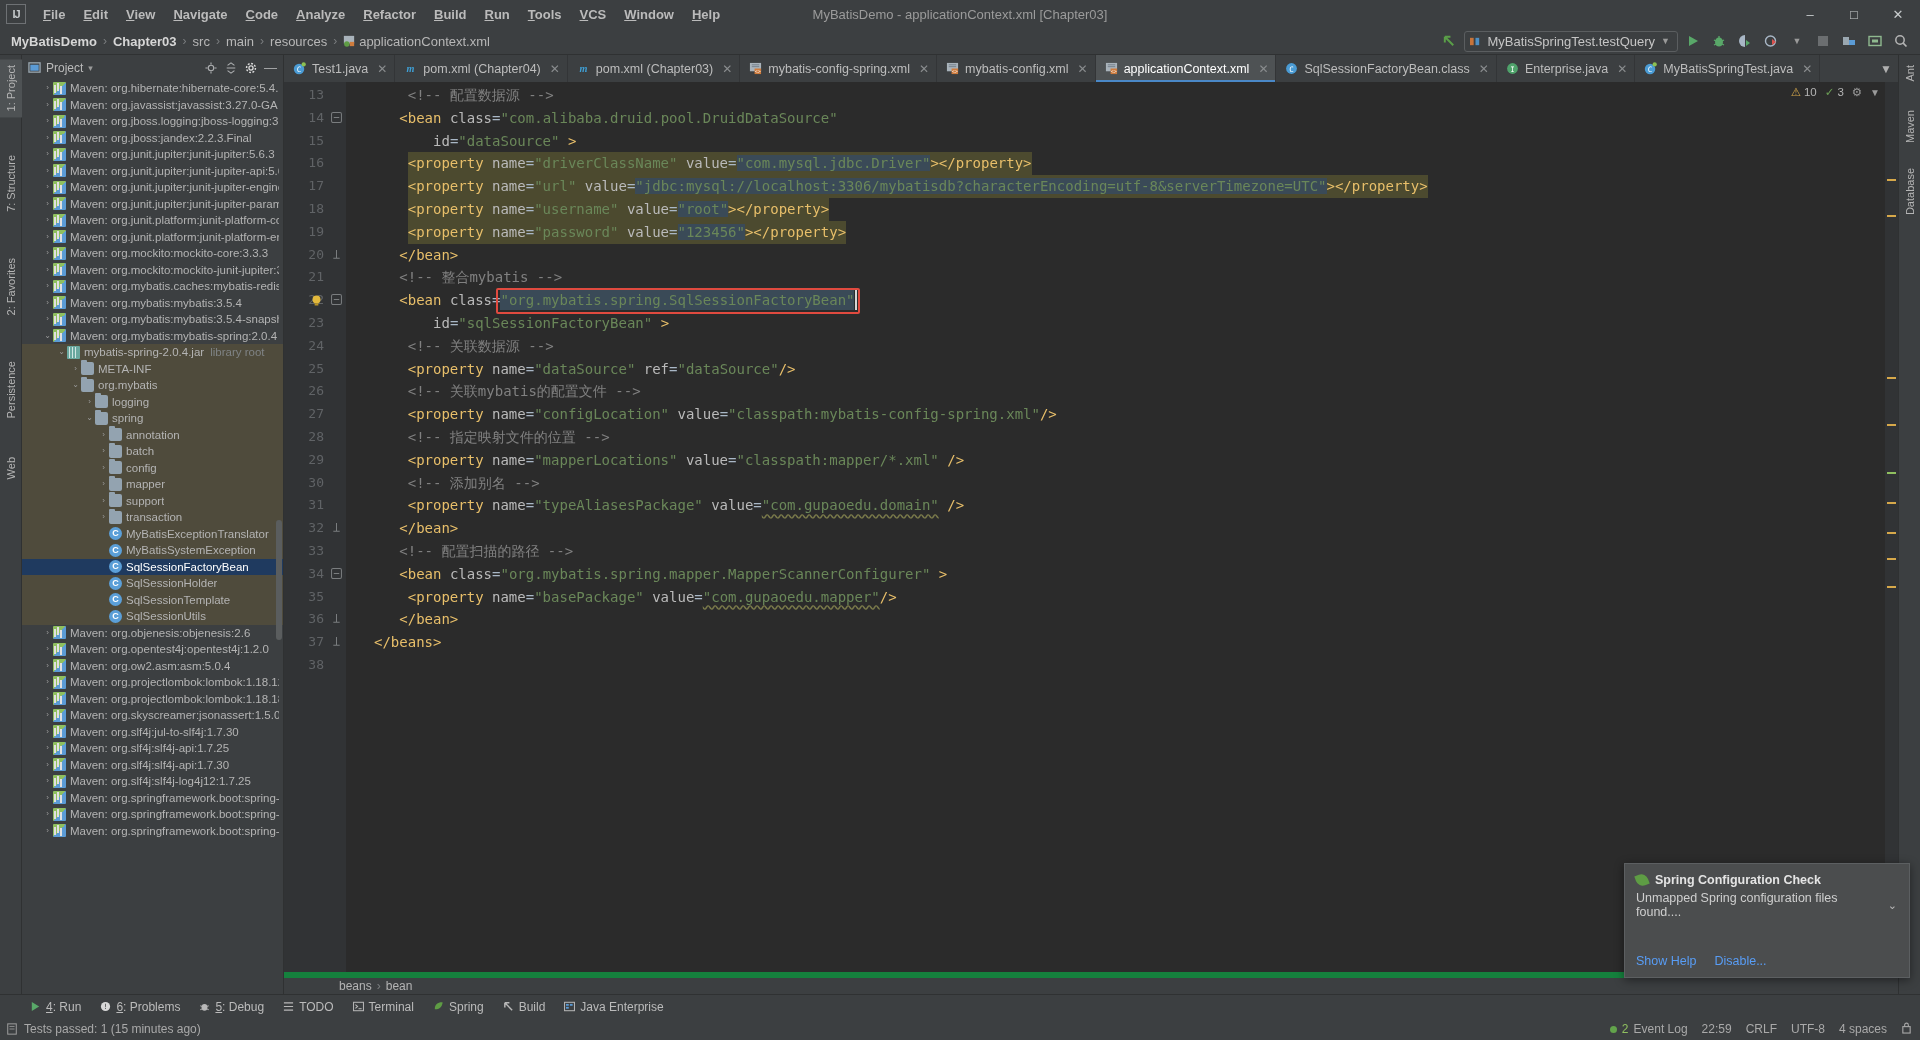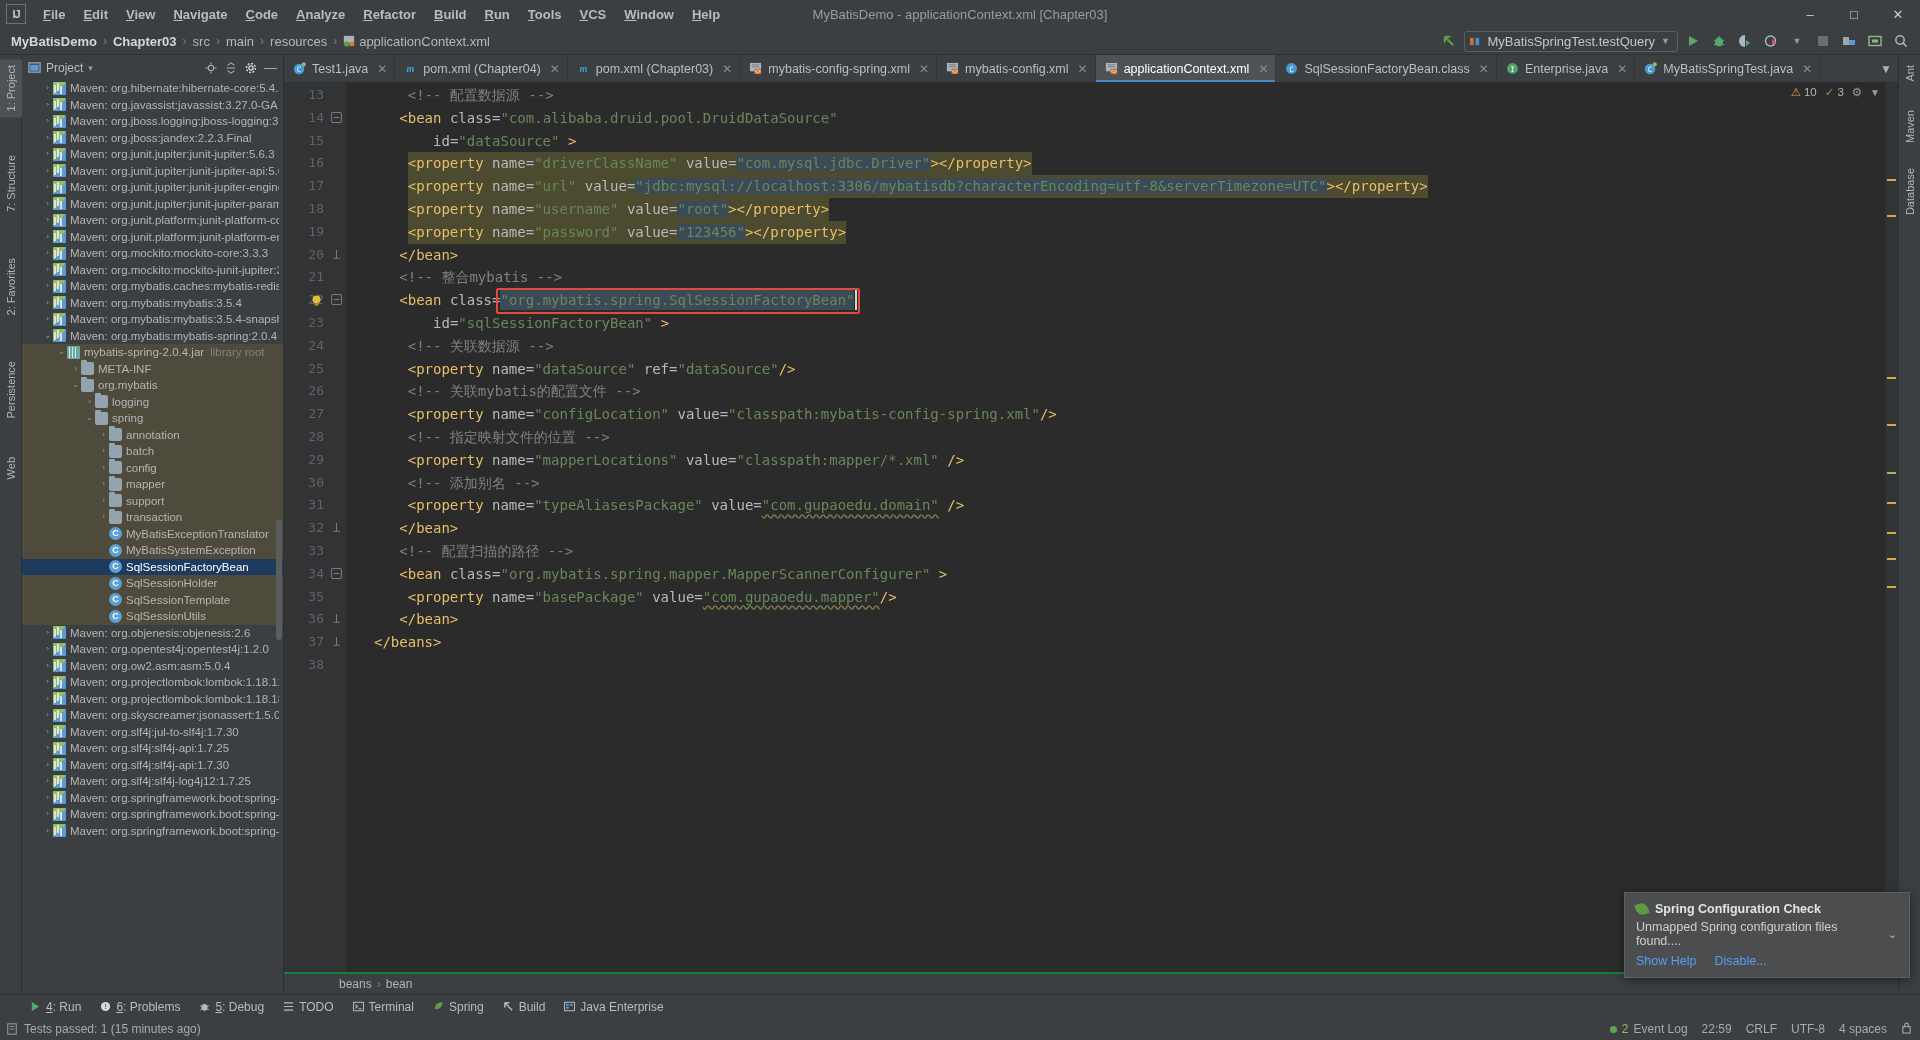--- a/index.html
+++ b/index.html
@@ -141,21 +141,21 @@
     position:absolute; right:14px; top:2px; display:flex; align-items:center; gap:8px;
     font-size:11.5px; color:#b4b4b4; z-index:6; background:#2b2b2b; padding:1px 4px;
   }
   .insp-widget .w { color:#d6a84a; }
   .insp-widget .g { color:#6a9c55; }
 
   
   .ed-crumbs {
     height:22px; background:#3c3f41; display:flex; align-items:center;
     gap:5px; padding-left:55px; font-size:12px; color:#b4b4b4; flex:none;
-    border-top:2px solid #15803d;
+    border-top:6px solid #15803d;
   }
 
   
   .toolwin-bar {
     height:24px; background:#3c3f41; display:flex; align-items:center;
     gap:3px; padding-left:22px; flex:none; border-top:1px solid #2f3132;
   }
   .twb { display:flex; align-items:center; gap:5px; padding:2px 8px; font-size:12px; color:#bbbbbb; }
   .twb u { text-decoration:underline; }
   .statusbar {
@@ -169,21 +169,21 @@
   
   .popup {
     position:absolute; right:10px; bottom:62px; width:286px;
     background:#4b4d4e; border:1px solid #5c5f61; padding:9px 12px 9px 11px;
     box-shadow:0 2px 9px rgba(0,0,0,.45); z-index:30;
   }
   .popup .ph { display:flex; align-items:center; gap:7px; font-size:12.5px; font-weight:bold; color:#e4e4e4; }
   .popup .pb { margin-top:4px; font-size:12.5px; color:#cfcfcf; display:flex; align-items:center;gap:18px; }
   .popup .pb .chev { margin-left:auto; color:#b9b9b9; font-size:11px; }
   .popup .pf { margin-top:6px; display:flex; gap:18px; font-size:12.5px; }
-  .popup .pf a { color:#589df6; text-decoration:none; }
+  .popup .pf a { color:#589df6; text-decoration:none;margin-top:29px; }
   .leaf { width:12px; height:12px; background:#5e9c44; border-radius:0 60% 0 60%; transform:rotate(-20deg); flex:none; }
 </style>
 </head>
 <body>
 
 <div class="app">
 
   <div class="menubar">
     <div class="ij-logo">IJ</div>
     <div id="menu-items" style="display:flex;align-items:center;">

